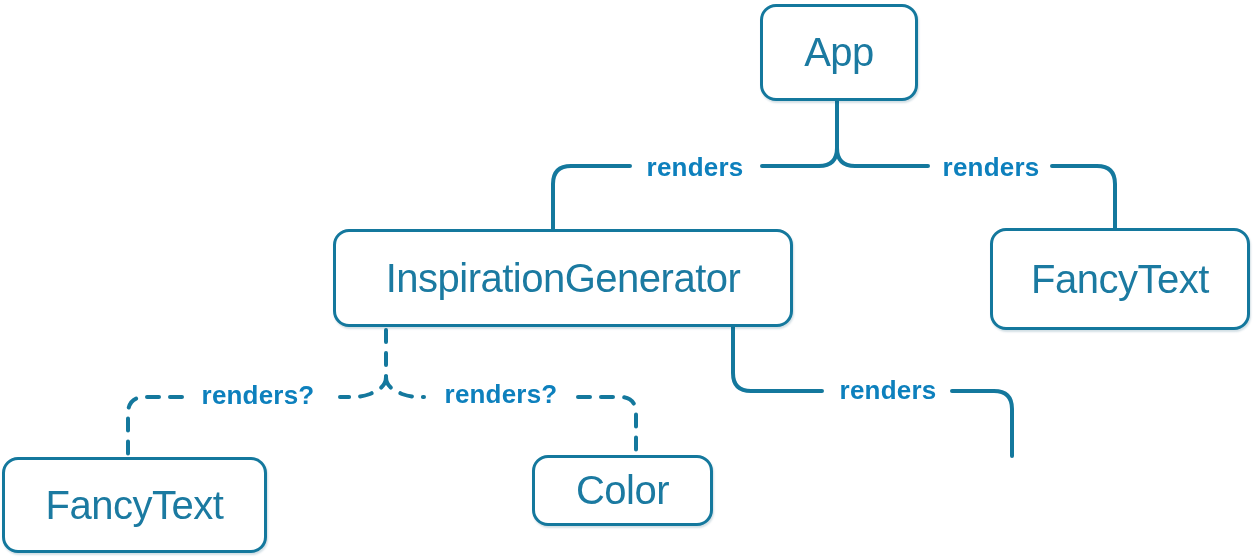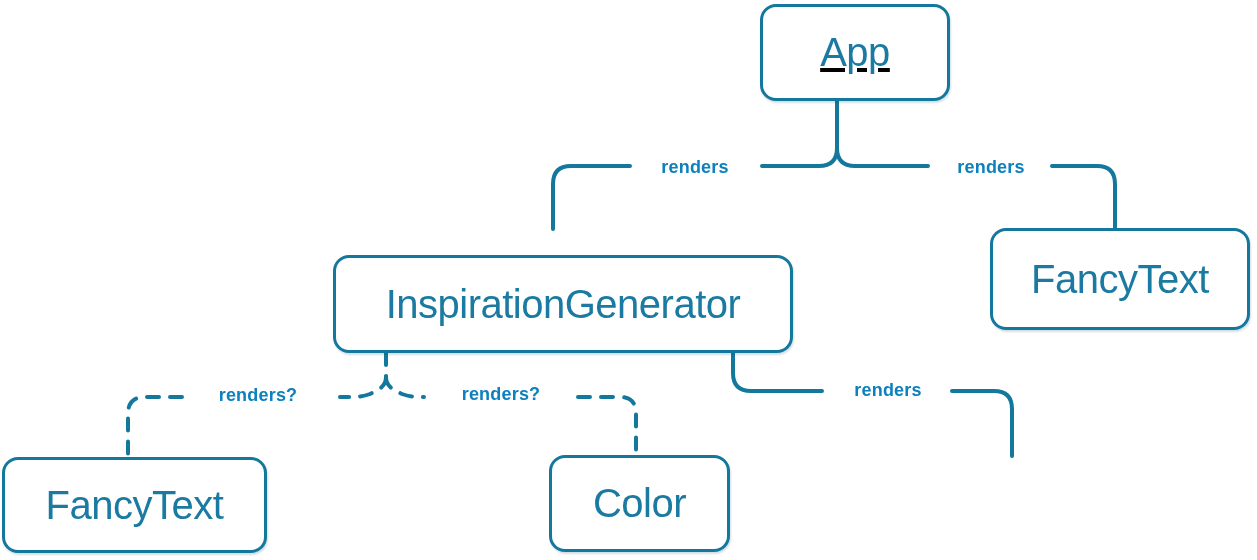--- a/index.html
+++ b/index.html
@@ -45,31 +45,31 @@
     align-items: center;
     justify-content: center;
     box-shadow: 1px 2px 2px rgba(10, 80, 110, 0.18);
   }
   .node-label {
     color: var(--node-text);
     font-size: 40px;
     letter-spacing: -0.5px;
     white-space: nowrap;
   }
-  .node-app                   { left: 760px; top: 4px;   width: 190px; height: 97px; text-decoration: underline; }
-  .node-inspiration-generator { left: 333px; top: 229px; width: 460px; height: 98px; margin-top: 26px; }
+  .node-app                   { left: 760px; top: 4px;   width: 158px; height: 97px; }
+  .node-inspiration-generator { left: 333px; top: 229px; width: 460px; height: 98px; }
   .node-fancytext-top         { left: 990px; top: 228px; width: 260px; height: 102px; }
   .node-fancytext-bottom      { left: 2px;   top: 457px; width: 265px; height: 96px; }
-  .node-color                 { left: 549px; top: 455px; width: 181px; height: 97px; }
+  .node-color                 { left: 532px; top: 455px; width: 181px; height: 71px; }
   .node-copyright             { left: 879px; top: 456px; width: 266px; height: 96px; }
   .edge-label {
     position: absolute;
     transform: translate(-50%, -50%);
     color: var(--label-text);
-    font-size: 18px;
+    font-size: 26px;
     font-weight: bold;
     letter-spacing: 0.2px;
     white-space: nowrap;
   }
   .edge-label-1 { left: 695px;  top: 167px; }
   .edge-label-2 { left: 991px;  top: 167px; }
   .edge-label-3 { left: 258px;  top: 395px; }
   .edge-label-4 { left: 501px;  top: 394px; }
   .edge-label-5 { left: 888px;  top: 390px; }
 </style>

